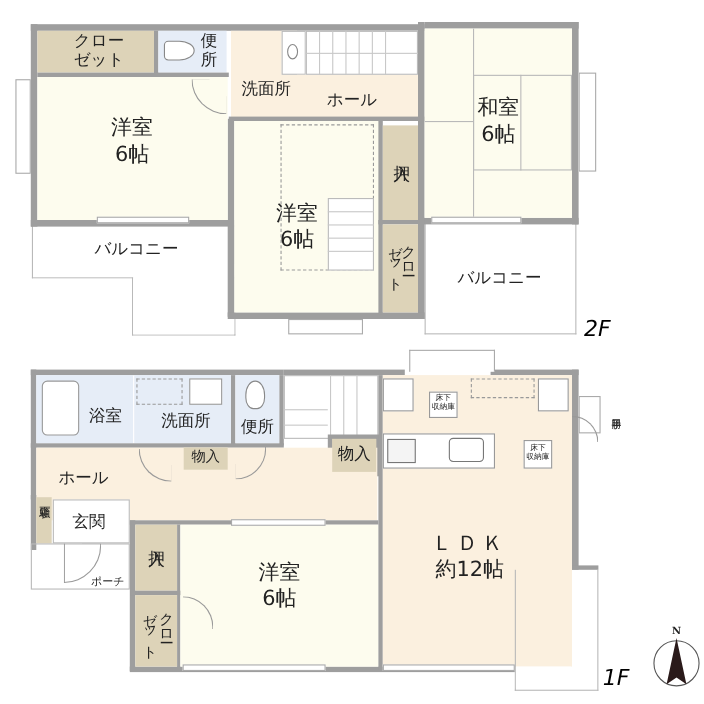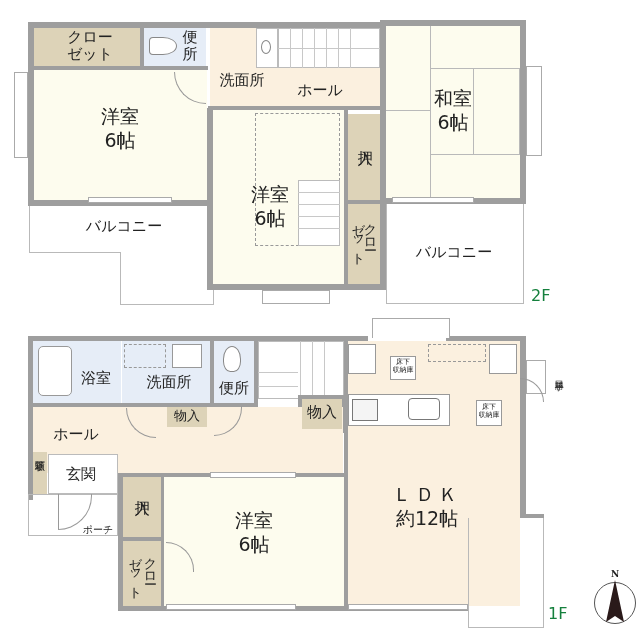--- a/index.html
+++ b/index.html
@@ -16,21 +16,21 @@
   .big{font-size:19px;}
   .mid{font-size:15px;}
   .sm{font-size:13px;}
   .xs{font-size:9px;}
   .v{writing-mode:vertical-rl;text-orientation:upright;letter-spacing:0;}
   .thin{position:absolute;border:1px solid #b9b9b9;box-sizing:border-box;}
   .win{position:absolute;background:#fff;border:1px solid #aaa;box-sizing:border-box;}
   .door{position:absolute;border:1px solid #999;box-sizing:border-box;}
   .stairline{position:absolute;background:#c8c8c8;}
   .dash{position:absolute;border:1px dashed #999;box-sizing:border-box;}
-  .floorlbl{position:absolute;font-size:16px;color:#15803d;}
+  .floorlbl{position:absolute;font-size:20px;color:#000000;font-style:italic;}
   svg{position:absolute;overflow:visible;}
 </style>
 </head>
 <body>
 
 <div>
 
   <div class="thin" style="left:29px;top:205px;width:185px;height:48px;border-top:none;"></div>
   <div class="thin" style="left:120px;top:250px;width:94px;height:55px;border-top:none;"></div>
   <div class="room white" style="left:30px;top:205px;width:183px;height:47px;"></div>

